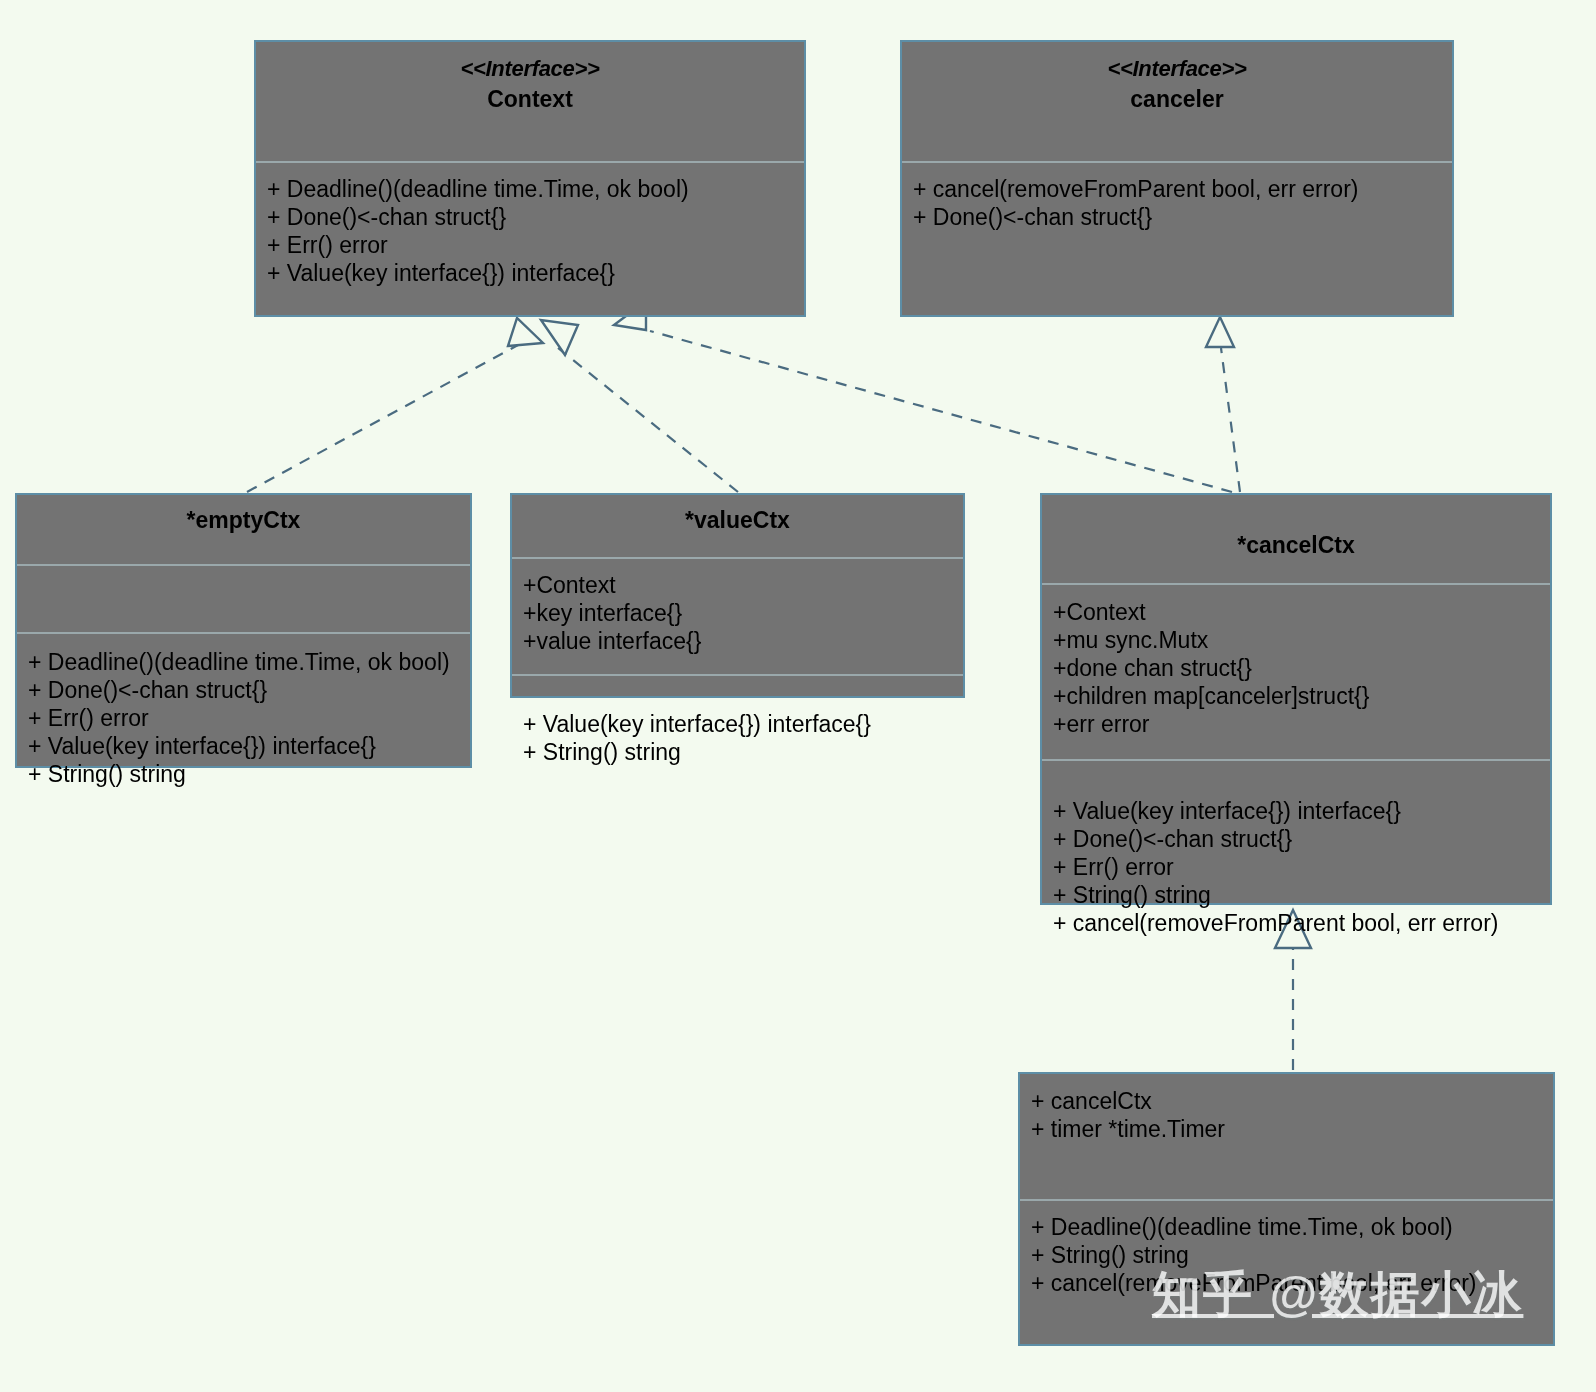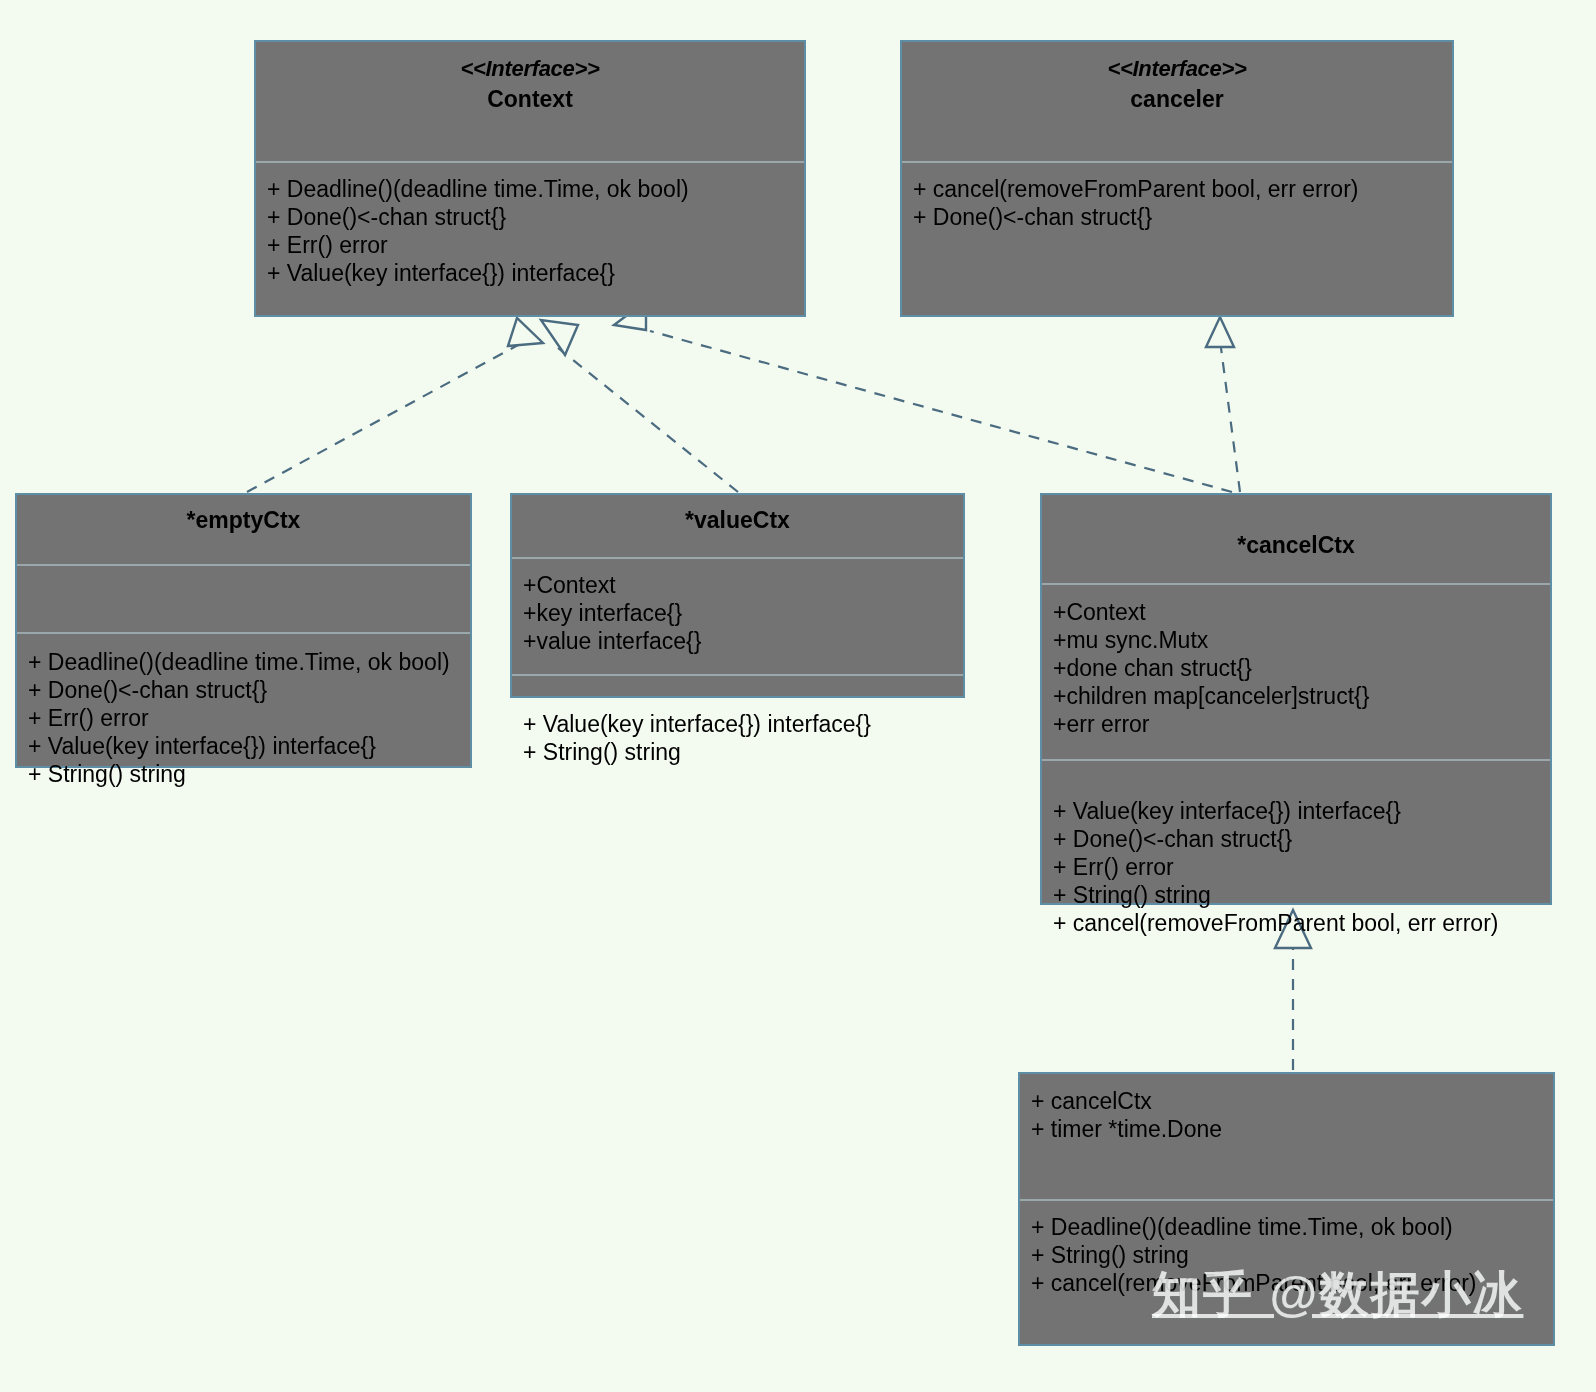--- a/index.html
+++ b/index.html
@@ -205,21 +205,21 @@
       <div class="member">+ Done()&lt;-chan struct{}</div>
       <div class="member">+ Err() error</div>
       <div class="member">+ String() string</div>
       <div class="member">+ cancel(removeFromParent bool, err error)</div>
     </div>
   </div>
 
   <div class="uml-box" id="box-timerctx">
     <div class="compartment c-attrs">
       <div class="member">+ cancelCtx</div>
-      <div class="member">+ timer *time.Done</div>
+      <div class="member">+ timer *time.Timer</div>
     </div>
     <div class="compartment c-ops">
       <div class="member">+ Deadline()(deadline time.Time, ok bool)</div>
       <div class="member">+ String() string</div>
       <div class="member">+ cancel(removeFromParent bool, err error)</div>
     </div>
   </div>
 
   <div class="wm" style="left:1152px; top:1262px;text-decoration:underline;">知乎 @数据小冰</div>
 

